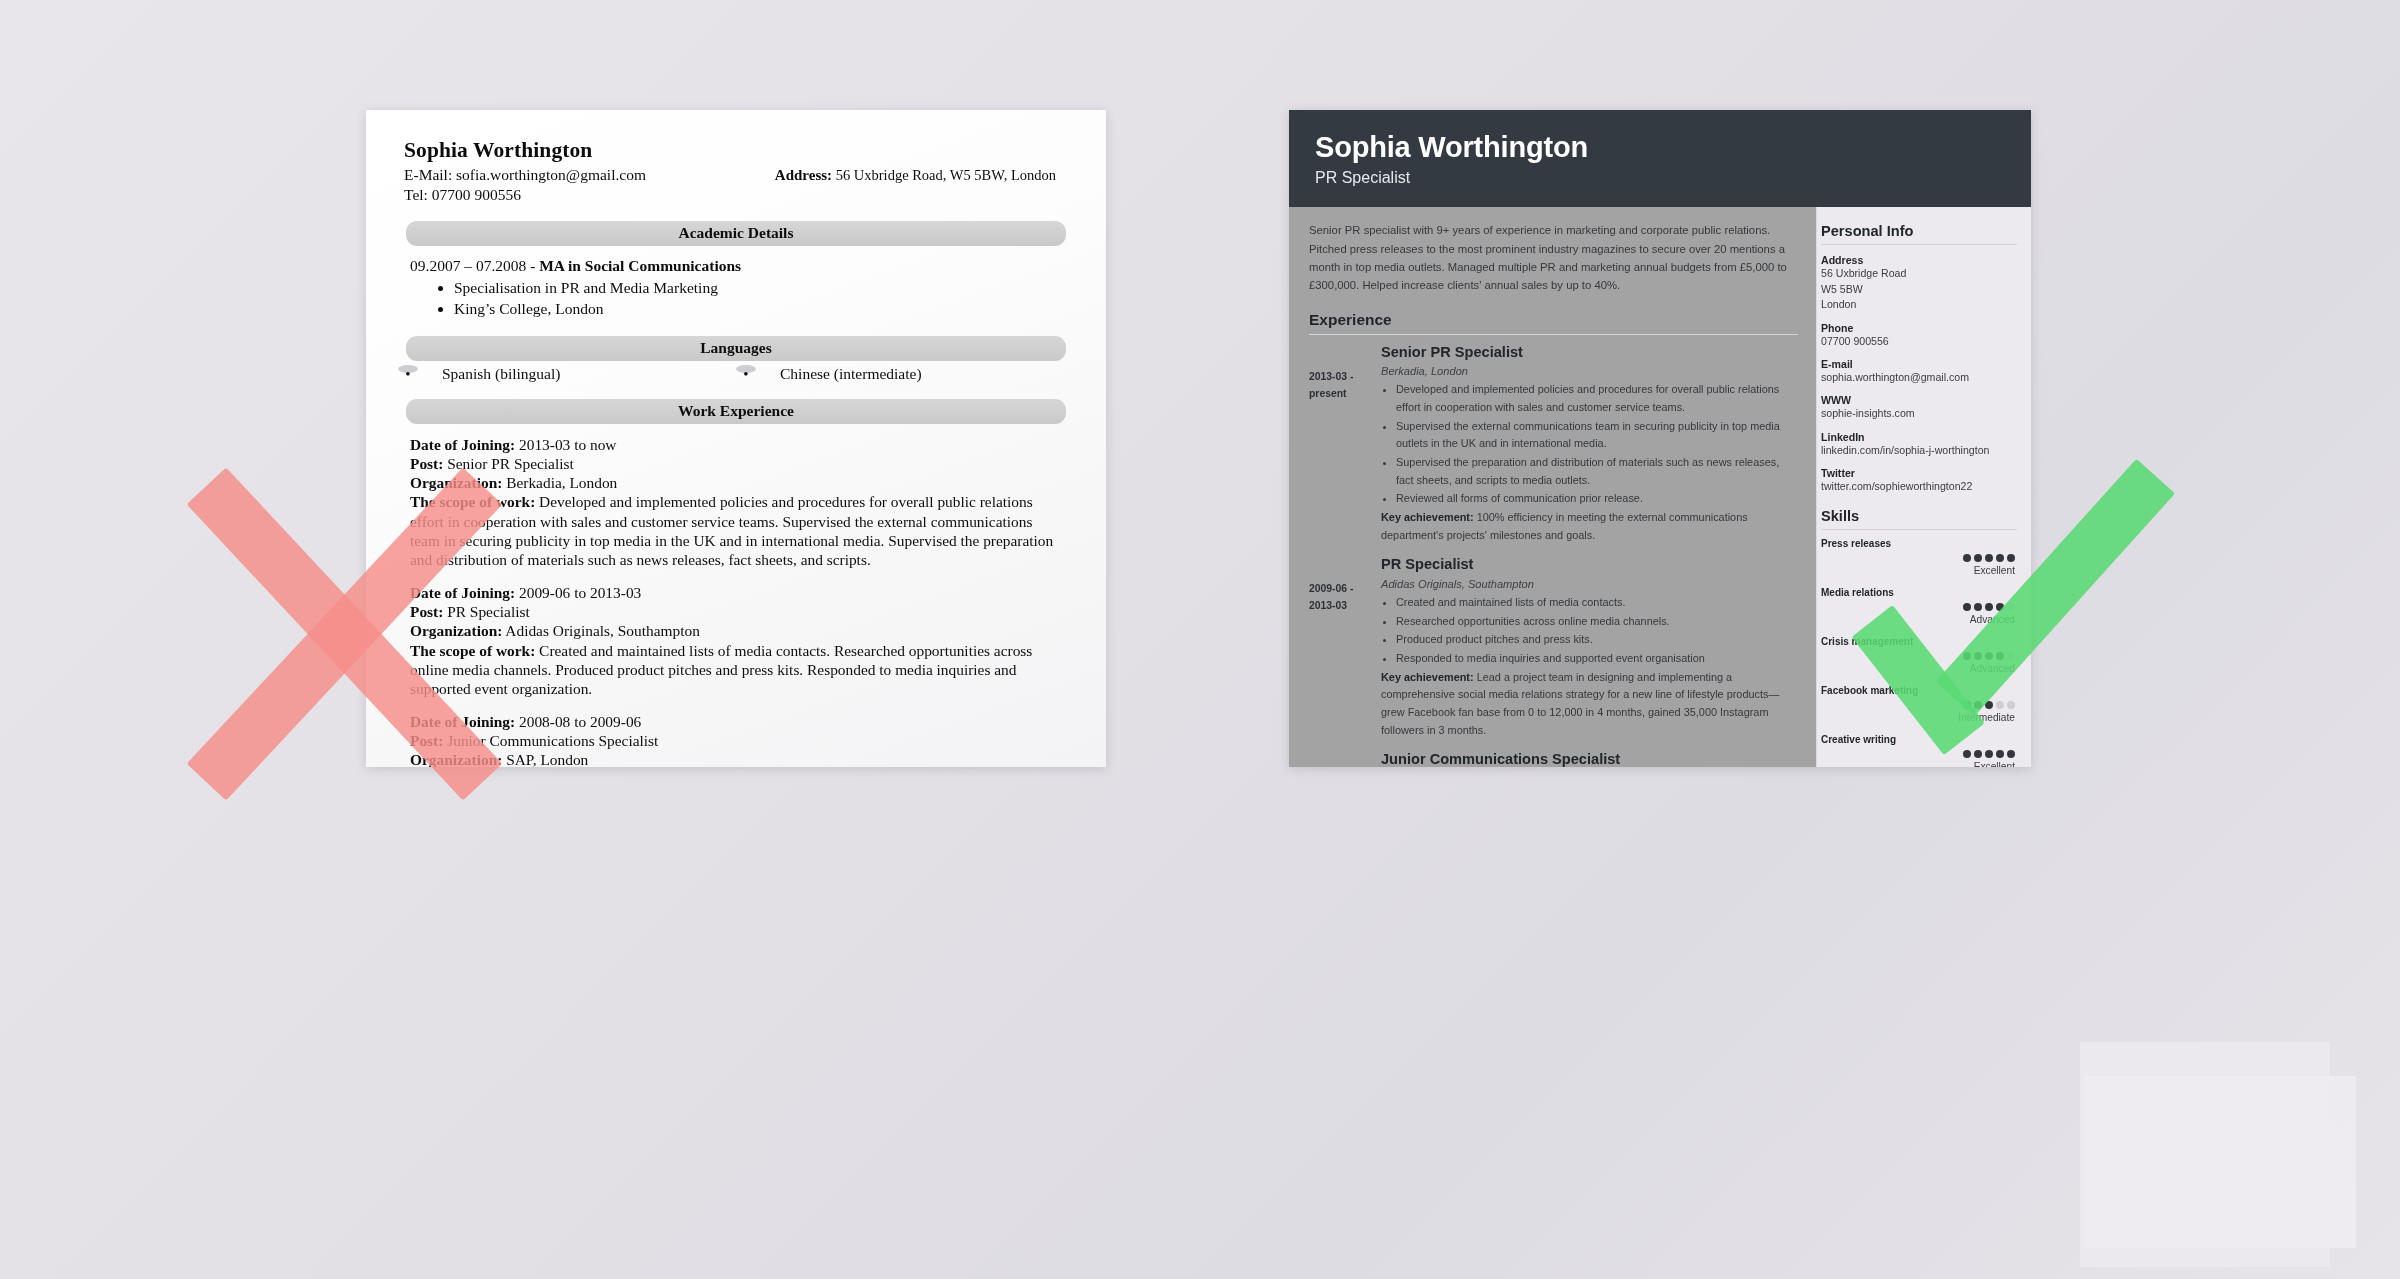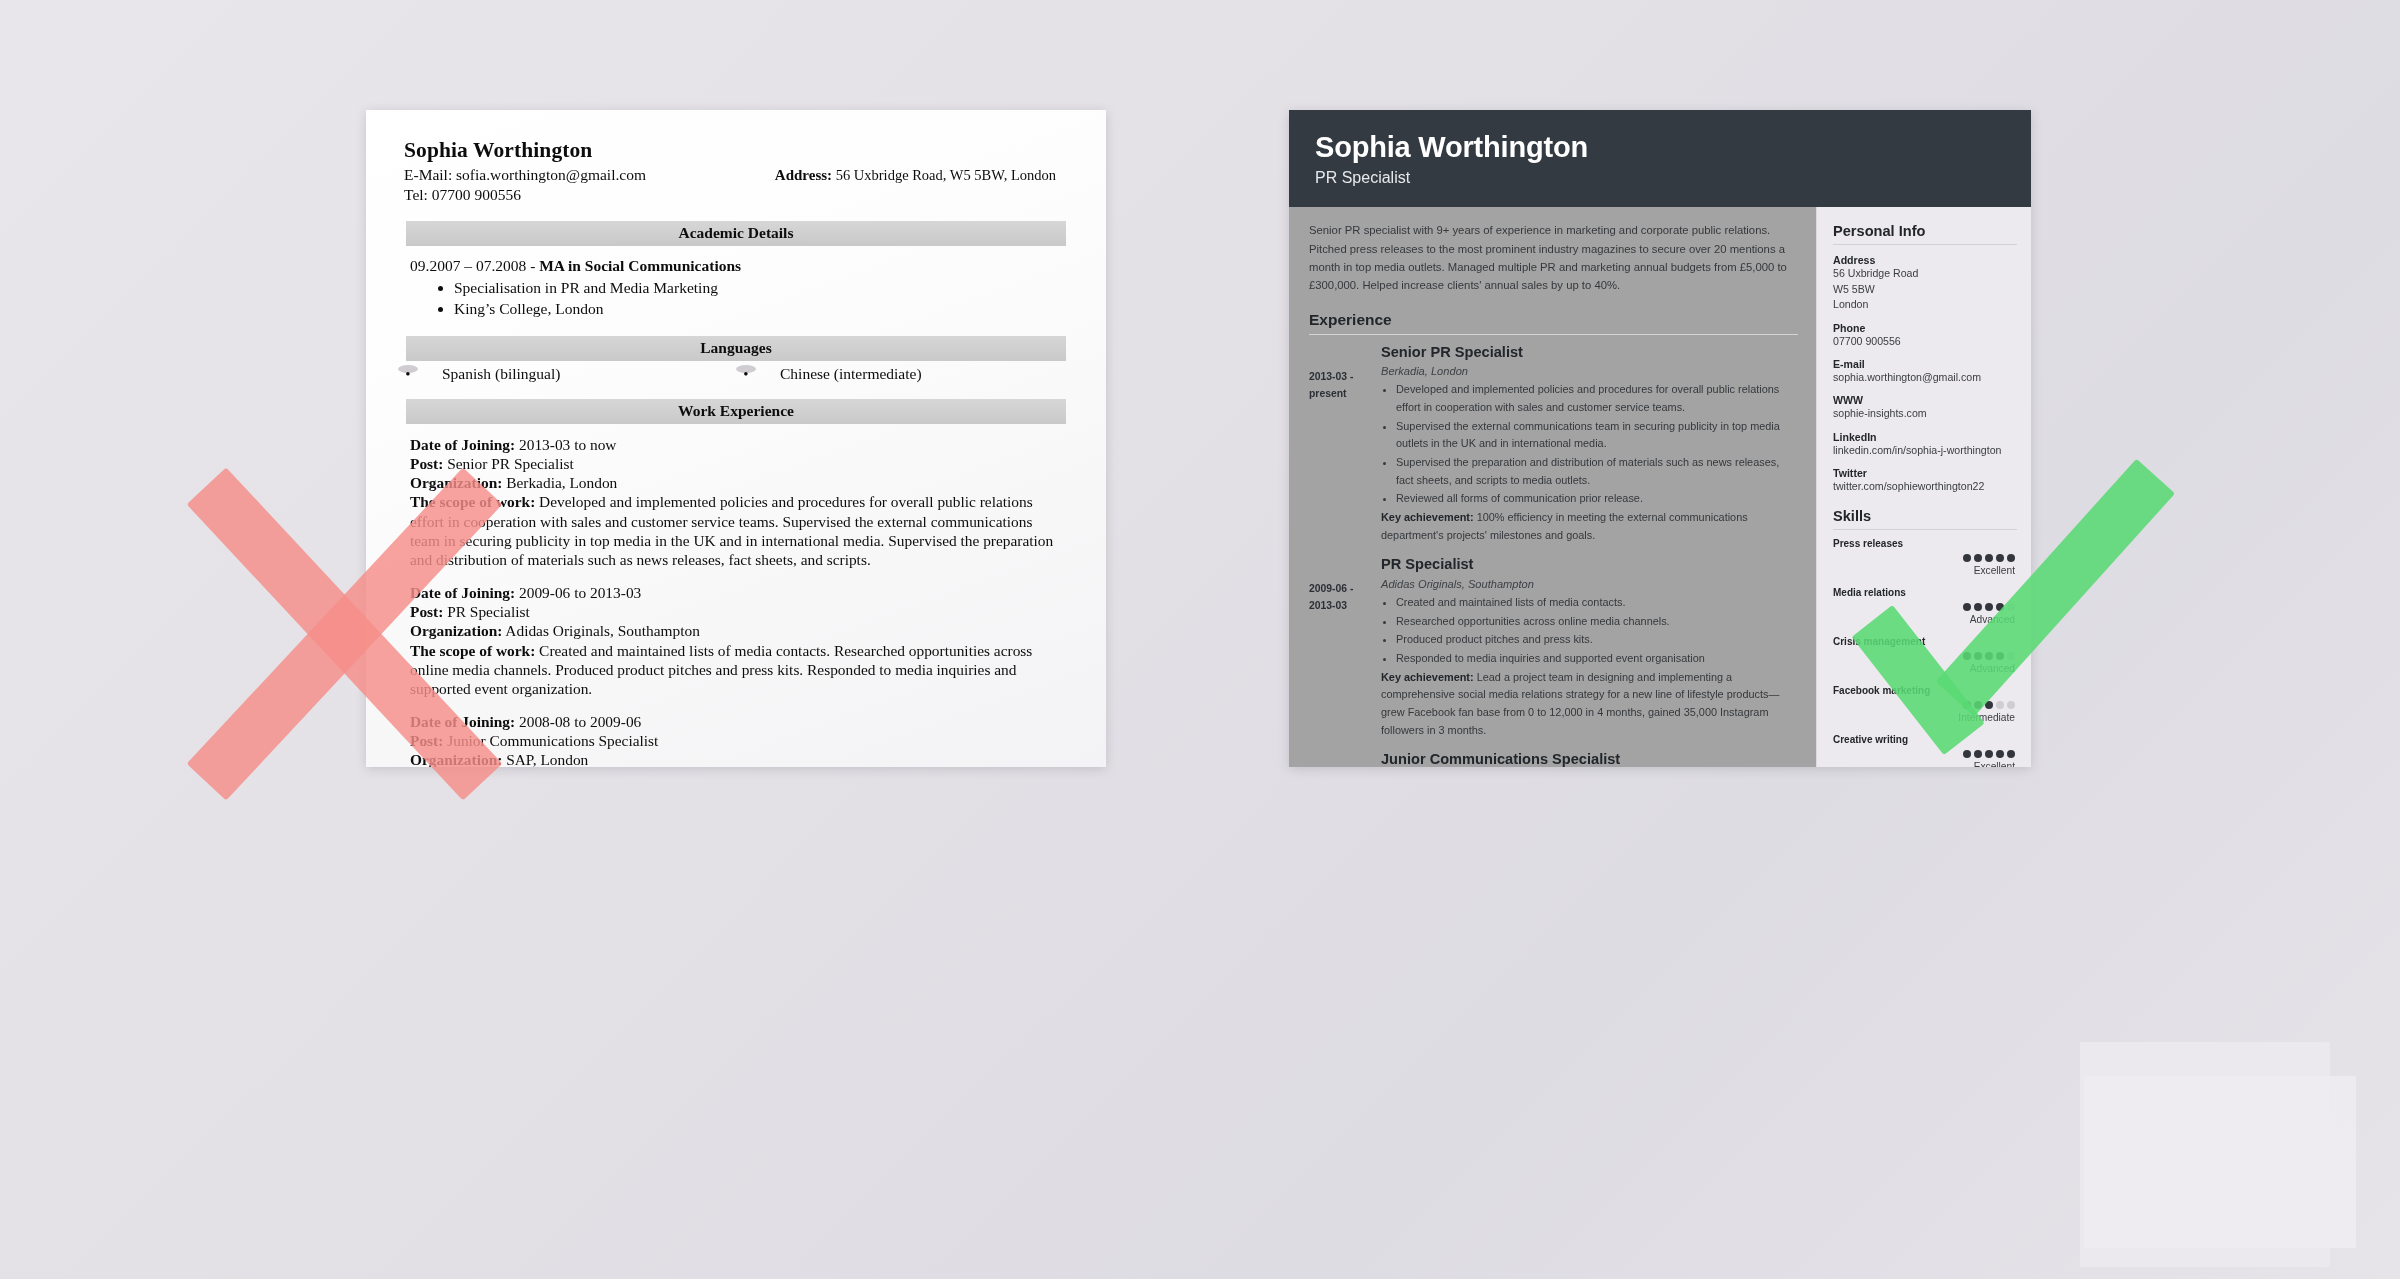--- a/index.html
+++ b/index.html
@@ -24,21 +24,21 @@
     overflow:hidden;
   }
   .dl-inner{padding:28px 32px 0 32px;}
   .dl-name{font-size:21.5px;font-weight:bold;letter-spacing:.1px;margin:0 0 2px 0;padding-left:6px;}
   .dl-row{display:flex;padding-left:6px;}
   .dl-contact{font-size:15.5px;line-height:1.28;}
   .dl-addr{font-size:14.5px;margin-left:auto;padding-right:18px;padding-top:2px;white-space:nowrap;text-align:center;}
   .dl-addr b{font-size:15px;}
   .dl-bar{
     background:linear-gradient(180deg,#d6d6d6 0%,#cfcfcf 55%,#c9c9c9 100%);
-    text-align:center;font-weight:bold;font-size:15.5px;padding:3px 0 4px 0;margin:16px 8px 0 8px;
+    text-align:center;font-weight:bold;font-size:15.5px;padding:3px 0 4px 0;margin:16px 8px 0 8px;border-radius:11px;
   }
   .dl-block{padding:11px 10px 0 12px;}
   .dl-edu-line{font-size:15.5px;margin:0 0 3px 0;}
   .dl-edu-line b{font-weight:bold;}
   .dl-ul{margin:0;padding-left:44px;}
   .dl-ul li{font-size:15.5px;line-height:1.35;}
   .dl-lang{display:flex;margin-top:4px;padding:0 0 0 0;}
   .dl-lang .cell{flex:1;display:flex;align-items:flex-start;font-size:15.5px;}
   .dl-lang .dot{width:20px;text-align:center;font-size:15px;line-height:1.2;}
   .dl-lang .txt{padding-left:24px;}
@@ -51,21 +51,21 @@
     background:#f0eff1;
     box-shadow:0 2px 10px rgba(90,85,100,.22);
     overflow:hidden;display:flex;flex-direction:column;
     color:#2b2b2b;
   }
   .dr-header{background:#343a42;padding:22px 26px 20px 26px;}
   .dr-name{color:#ffffff;font-size:29px;font-weight:bold;line-height:1.05;letter-spacing:-.2px;}
   .dr-title{color:#e7e9ec;font-size:16px;margin-top:7px;font-weight:normal;}
   .dr-body{display:flex;flex:1;min-height:0;}
   .dr-main{width:527px;padding:14px 18px 0 20px;box-sizing:border-box;background:#a3a3a3;}
-  .dr-side{flex:1;background:#eceaee;border-left:1px solid #dddadf;padding:16px 14px 0 16px;box-sizing:border-box;}
+  .dr-side{flex:1;background:#eceaee;border-left:1px solid #dddadf;padding:16px 14px 0 4px;box-sizing:border-box;}
 
   .dr-summary{font-size:11.3px;line-height:1.62;color:#35383c;}
   .sec-h{font-size:15.5px;font-weight:bold;color:#22262b;margin:16px 0 0 0;}
   .sec-rule{height:1px;background:#d5d2d8;margin:5px 0 9px 0;}
 
   .entry{display:flex;margin-bottom:12px;}
   .entry-date{width:72px;flex:0 0 72px;font-size:10.4px;font-weight:bold;color:#2c3036;line-height:1.65;padding-top:3px;margin-top:21px;}
   .entry-main{flex:1;min-width:0;}
   .entry-role{font-size:14.6px;font-weight:bold;color:#22262b;line-height:1.22;}
   .entry-org{font-size:11.1px;font-style:italic;color:#3d4045;margin-top:4px;}

